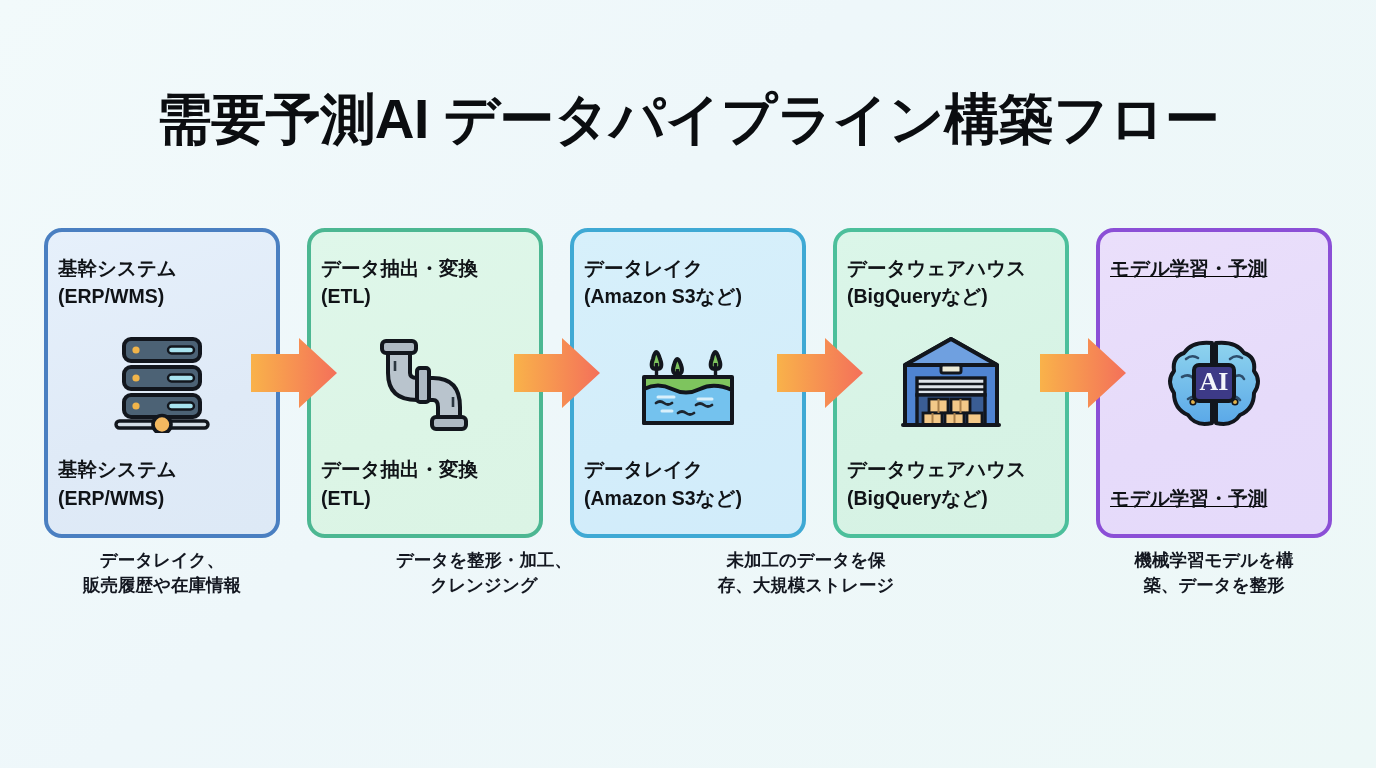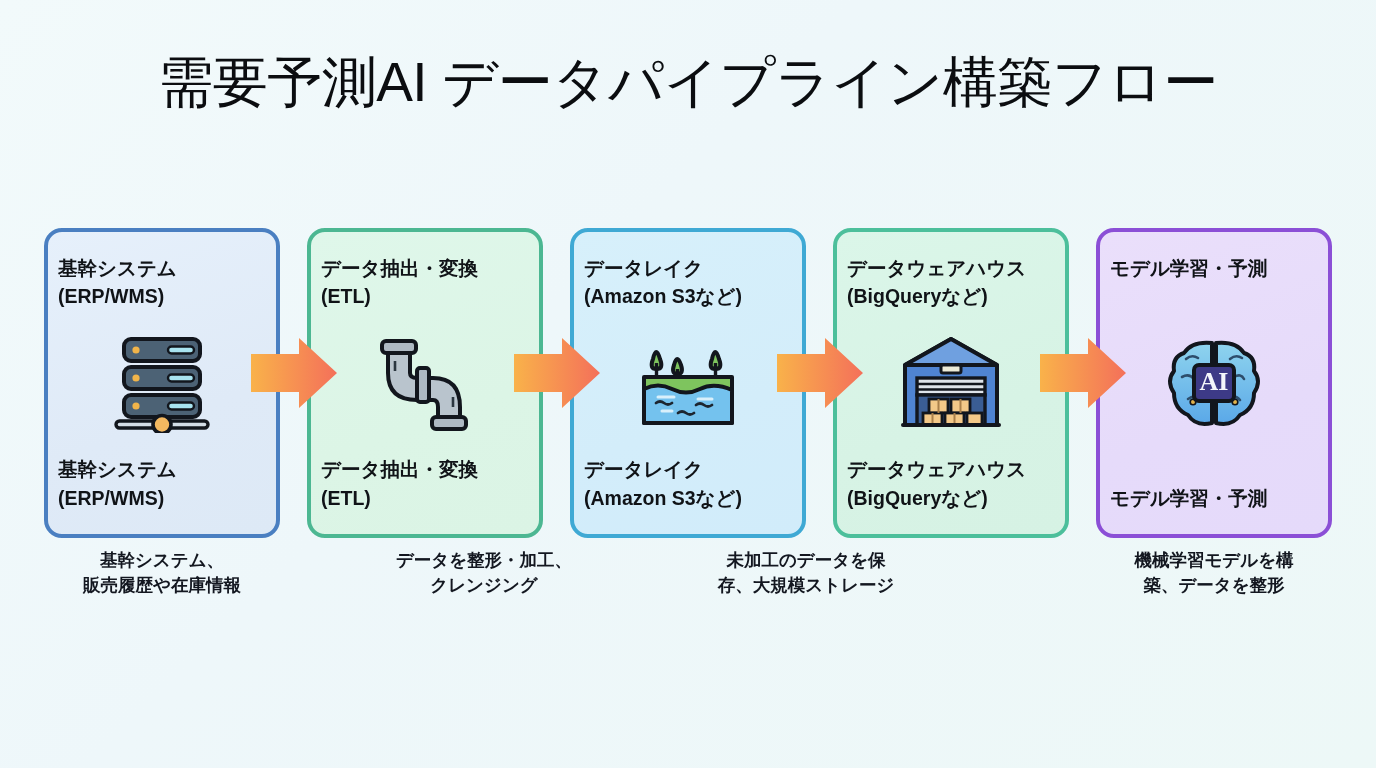--- a/index.html
+++ b/index.html
@@ -17,25 +17,26 @@
   
   #title-bar {
     position: absolute;
     top: 52px;
     left: 0;
     width: 100%;
     text-align: center;
   }
   #page-title {
     font-size: 55px;
-    font-weight: 400;
+    font-weight: 700;
     color: #0b0d10;
     letter-spacing: -0.5px;
     line-height: 1.1;
     white-space: nowrap;
+    margin-top: 37px;
   }
 
   
   #flow {
     position: absolute;
     top: 228px;
     left: 44px;
     width: 1288px;
     height: 310px;
     display: flex;
@@ -74,21 +75,21 @@
     justify-content: center;
     text-align: right;
   }
   .icon-wrap svg { display: block; }
 
   
   .stage.c1 { border-color: #4a7fc1; background: linear-gradient(160deg,#e6f0fb 0%, #dfeaf7 60%, #dde9f6 100%); }
   .stage.c2 { border-color: #4cb792; background: linear-gradient(160deg,#dff7ea 0%, #dcf5e6 60%, #dbf4e5 100%); }
   .stage.c3 { border-color: #3fa9d4; background: linear-gradient(160deg,#d7f0fb 0%, #d3edfa 60%, #d1ecfa 100%); }
   .stage.c4 { border-color: #4cbf9b; background: linear-gradient(160deg,#dbf6e9 0%, #d7f3e5 60%, #d6f2e4 100%); gap: 14px; }
-  .stage.c5 { border-color: #8b4fd6; background: linear-gradient(160deg,#eadffb 0%, #e6dbfa 60%, #e5dafa 100%); }
+  .stage.c5 { border-color: #8b4fd6; background: linear-gradient(160deg,#eadffb 0%, #e6dbfa 60%, #e5dafa 100%); text-decoration: underline; }
 
   
   .arrow {
     position: absolute;
     top: 108px;
     left: 50%;
     transform: translateX(-50%);
     width: 86px;
     height: 74px;
     z-index: 5;
@@ -329,21 +330,21 @@
     </div>
     <div class="stage-title-bottom">
       <div>モデル学習・予測</div>
     </div>
   </div>
 
 </div>
 
 <div id="captions">
   <div class="caption">
-    <div>基幹システム、</div>
+    <div>データレイク、</div>
     <div>販売履歴や在庫情報</div>
   </div>
   <div class="cap-gap"></div>
   <div class="caption">
     <div>データを整形・加工、</div>
     <div>クレンジング</div>
   </div>
   <div class="cap-gap"></div>
   <div class="caption">
     <div>未加工のデータを保</div>

